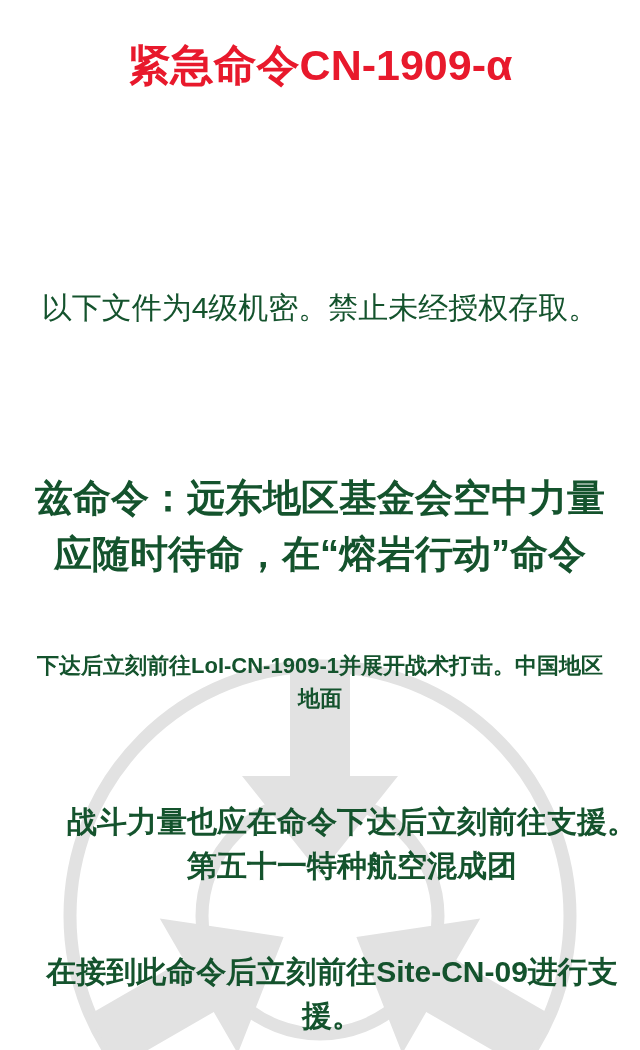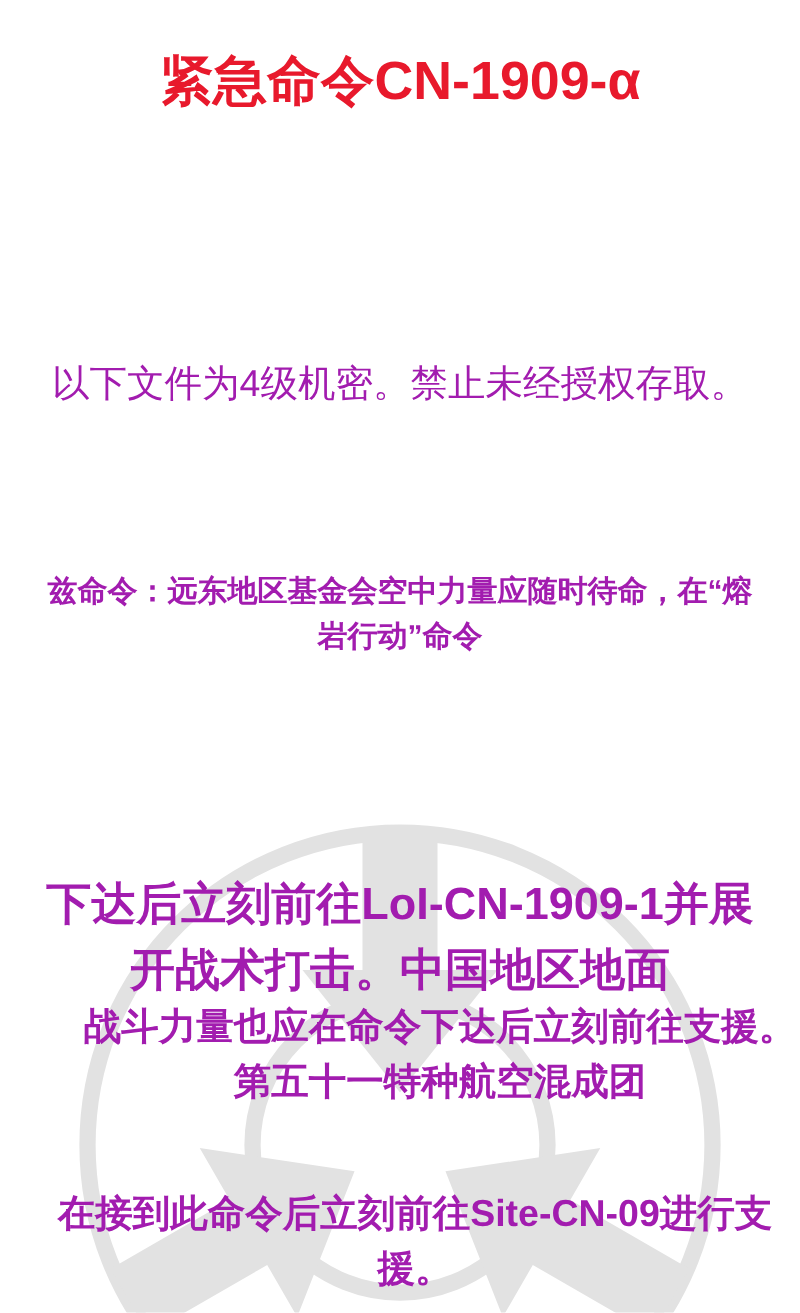--- a/index.html
+++ b/index.html
@@ -50,39 +50,39 @@
     letter-spacing: 0px;
     line-height: 1.15;
     white-space: nowrap;
   }
 
   .para {
     position: absolute;
     left: 32px;
     width: 576px;
     text-align: center;
-    color: #a21caf;
+    color: #14532d;
     line-height: 1.48;
   }
 
   #para-classification {
     top: 256px;
     font-size: 30px;
     font-weight: normal;
   }
 
   #para-order-1 {
     top: 432px;
-    font-size: 24px;
+    font-size: 38px;
     font-weight: bold;
   }
 
   #para-order-2 {
-    top: 660px;
-    font-size: 36px;
+    top: 628px;
+    font-size: 22px;
     font-weight: bold;
   }
 
   #para-order-3 {
     top: 770px;
     font-size: 30px;
     font-weight: bold;
     margin-left: 32px;
   }
 

